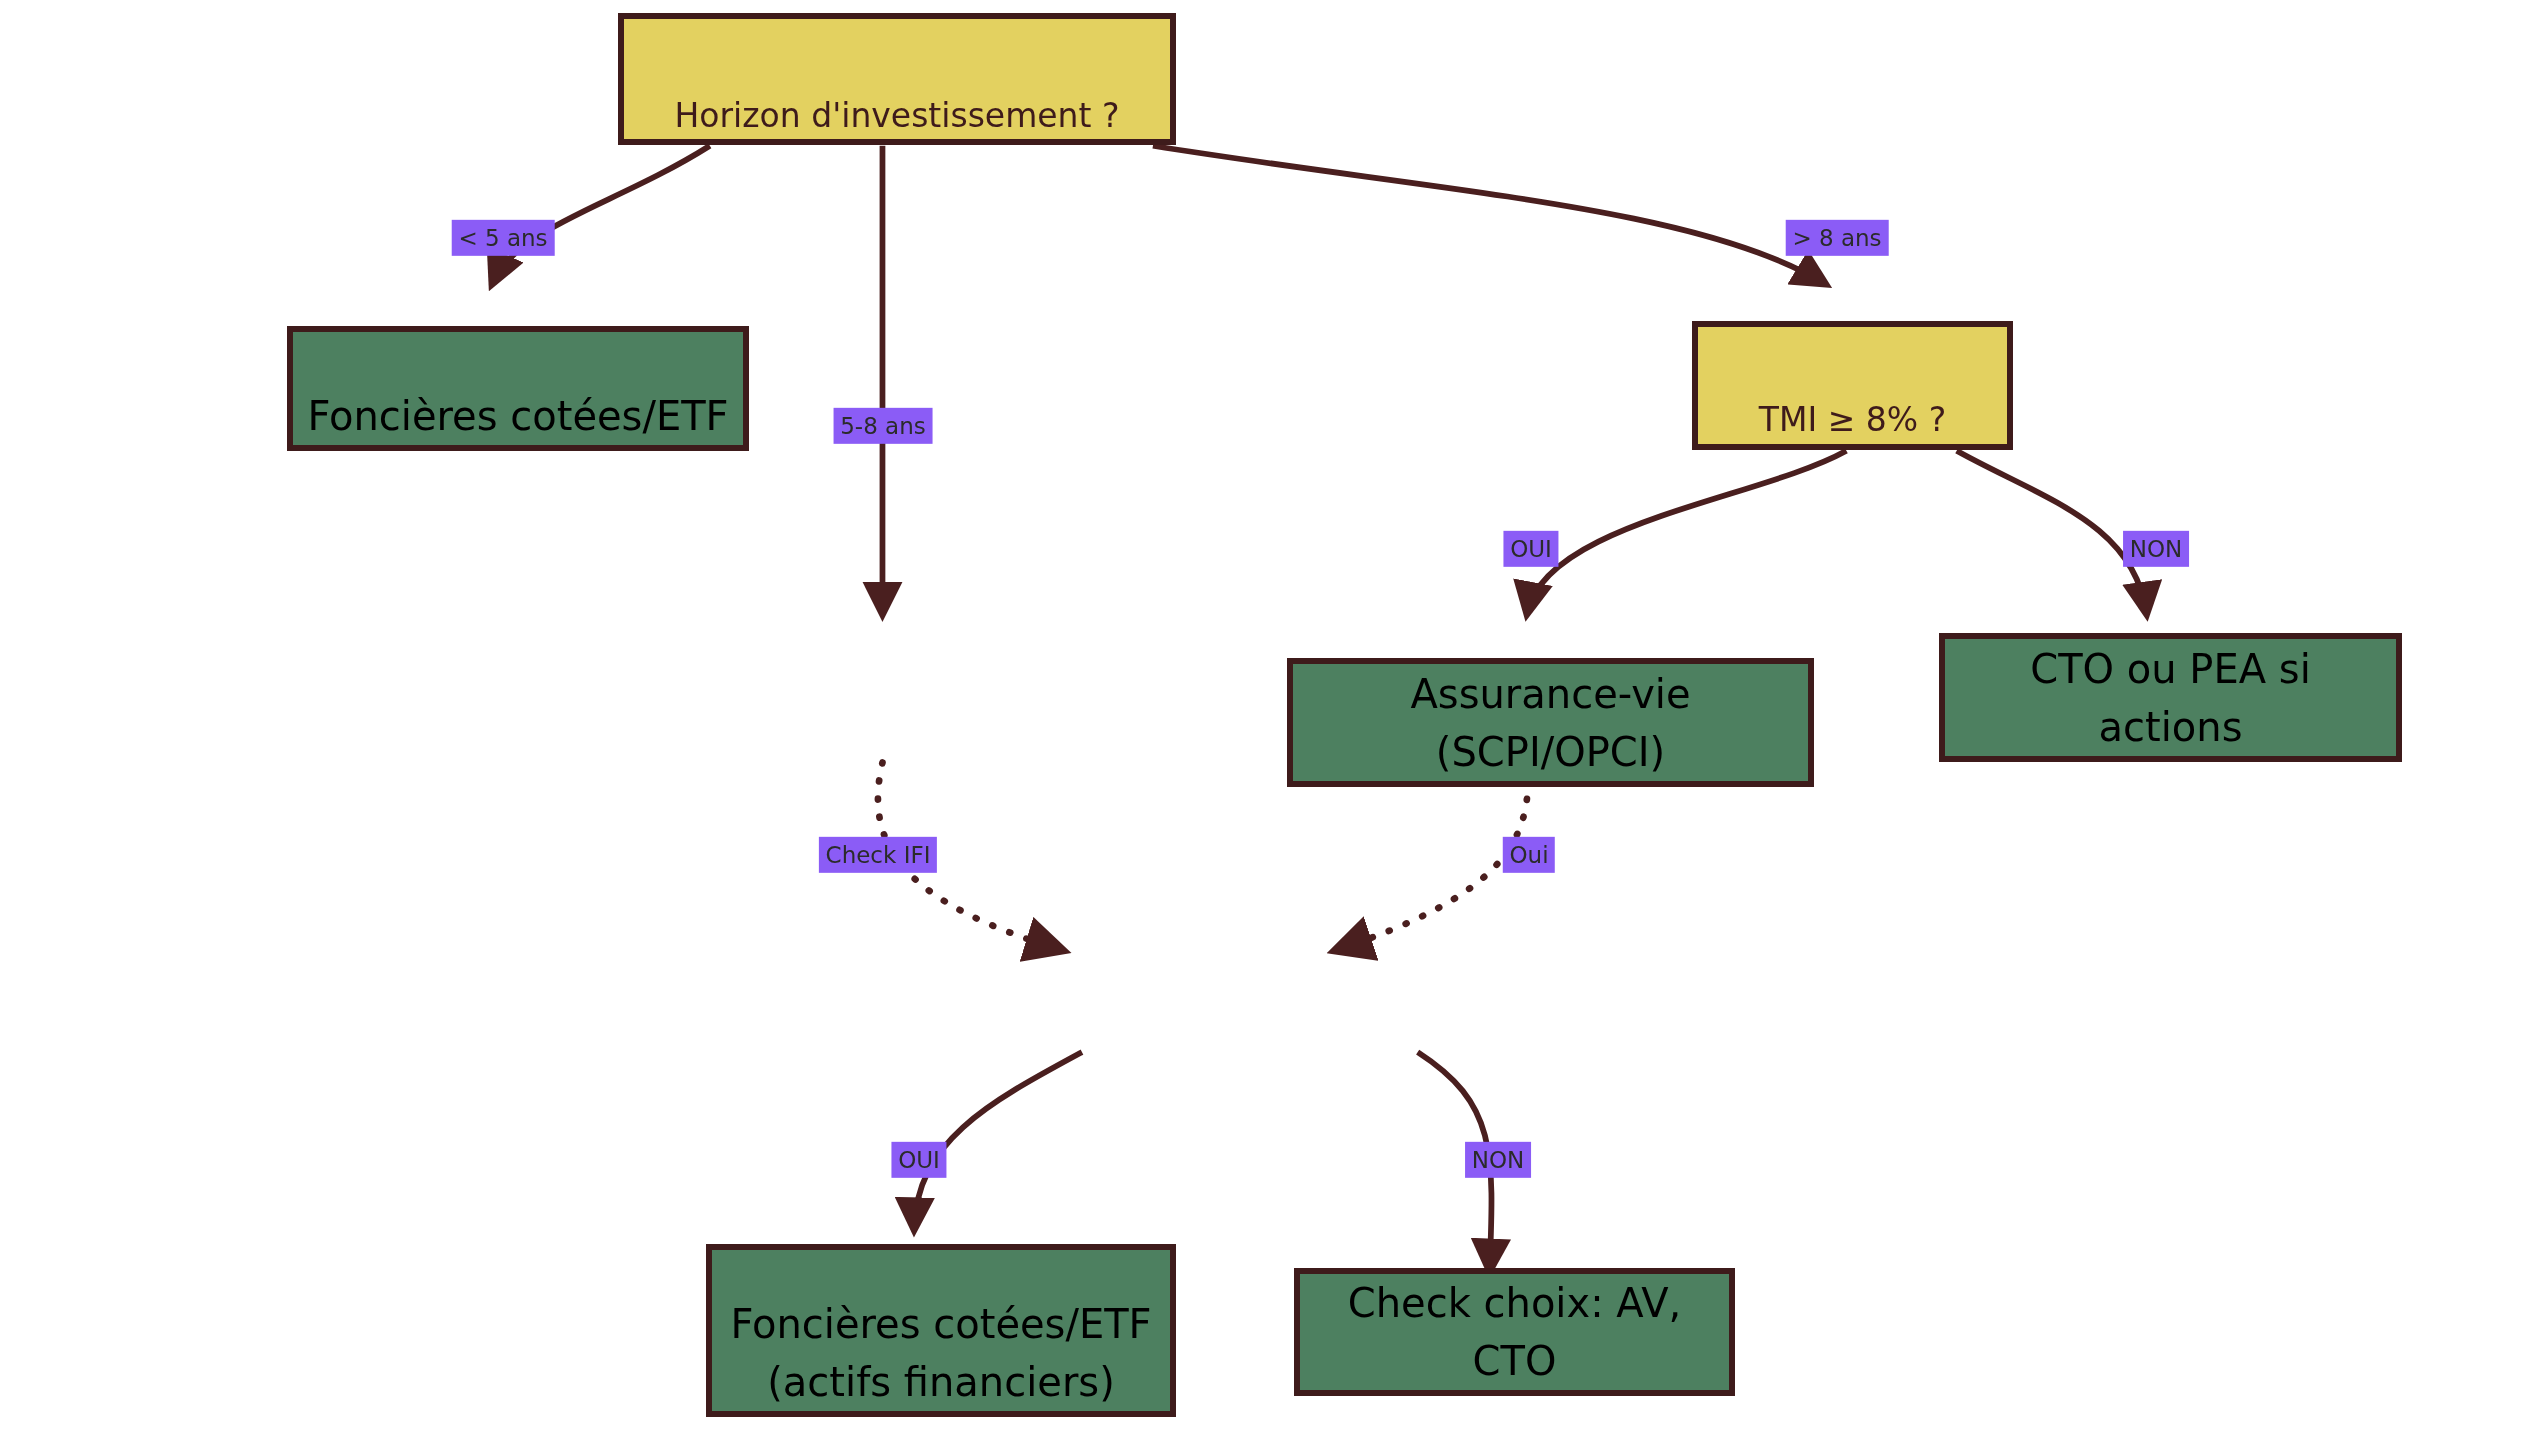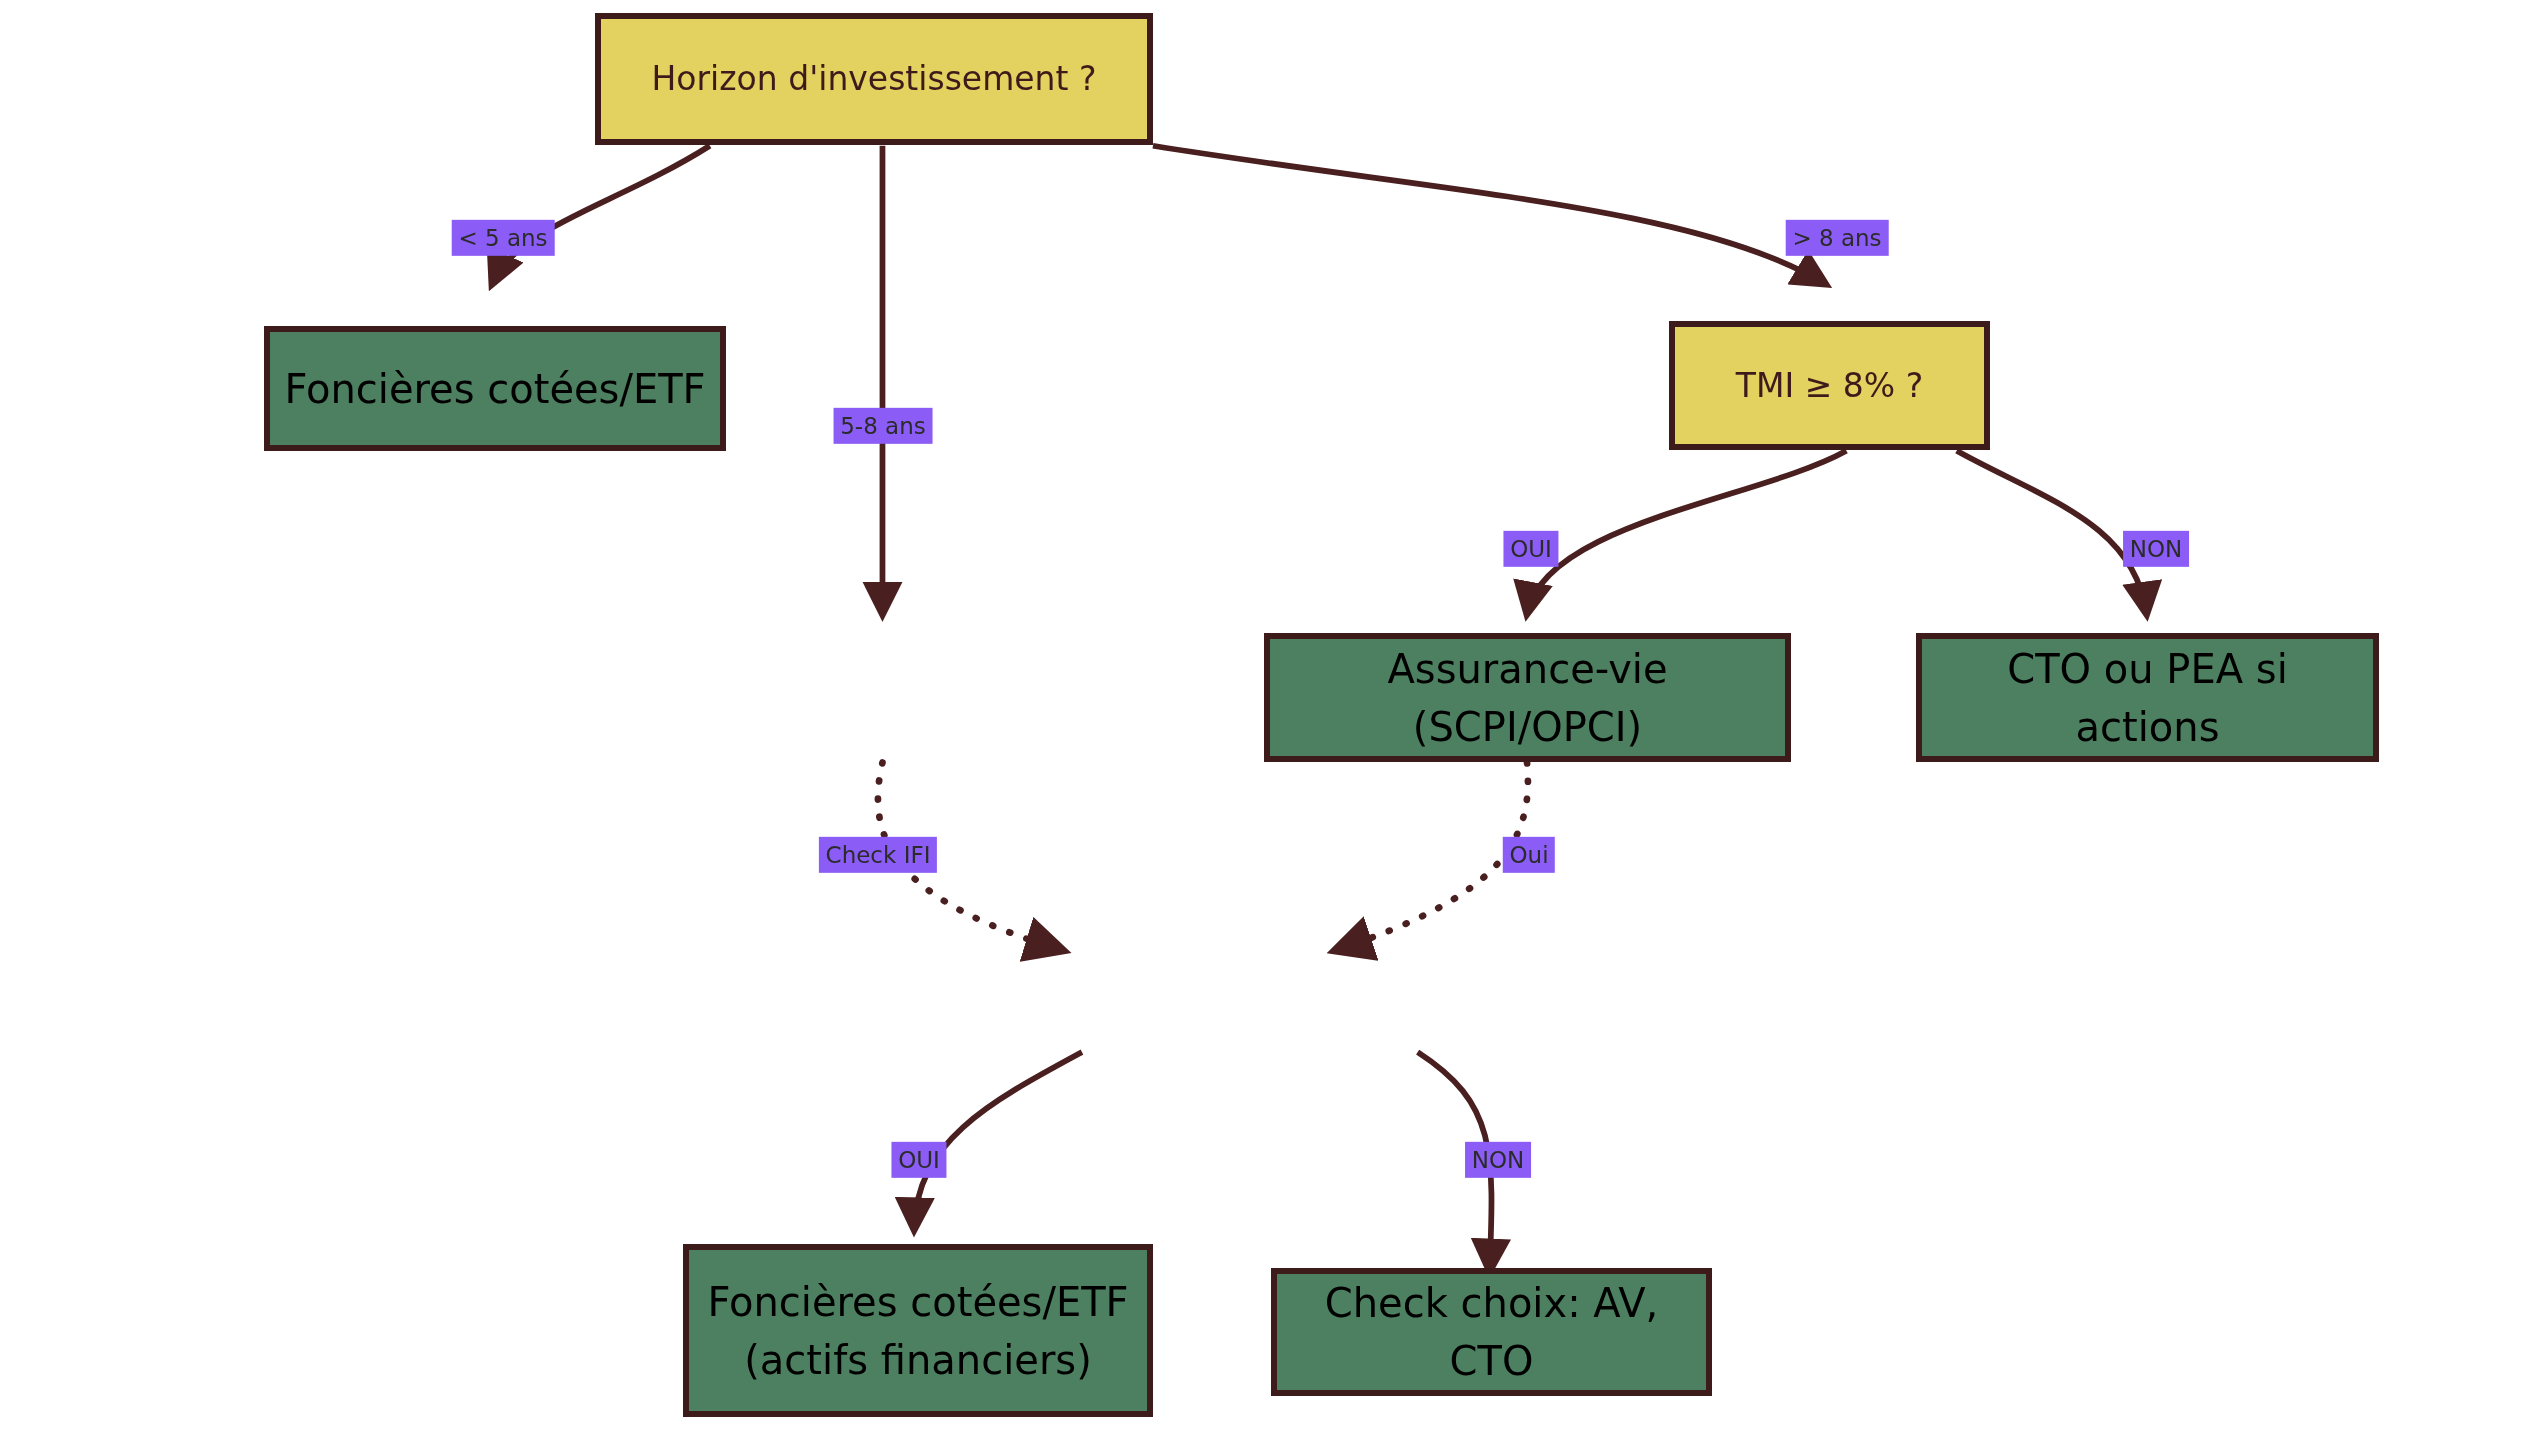--- a/index.html
+++ b/index.html
@@ -22,26 +22,27 @@
     left: 0;
     top: 0;
     width: 2538px;
     height: 1454px;
     pointer-events: none;
   }
   .node {
     position: absolute;
     box-sizing: border-box;
     display: flex;
-    align-items: center;
+    align-items: flex-end;
     justify-content: center;
     text-align: center;
     border-style: solid;
     border-width: 6.7px;
     line-height: 1.45;
+    margin-left: 23px;
   }
   .node-decision {
     background: #E3D160;
     border-color: #3E1B1B;
     color: #3E1B1B;
     font-size: 33px;
   }
   .node-result {
     background: #4D8060;
     border-color: #3E1B1B;
@@ -104,21 +105,21 @@
 
   <div class="node node-result" style="left:264px; top:326px; width:462px; height:125px;">
     <span class="node-label">Foncières cotées/ETF</span>
   </div>
 
 
   <div class="node node-decision" style="left:1669px; top:321px; width:321px; height:129px;">
     <span class="node-label">TMI ≥ 8% ?</span>
   </div>
 
-  <div class="node node-result" style="left:1264px; top:633px; width:527px; height:129px;">
+  <div class="node node-result" style="left:1264px; top:658px; width:527px; height:129px;">
     <span class="node-label">Assurance-vie (SCPI/OPCI)</span>
   </div>
 
   <div class="node node-result" style="left:1916px; top:633px; width:463px; height:129px;">
     <span class="node-label">CTO ou PEA si actions</span>
   </div>
 
 
   <div class="node node-result" style="left:683px; top:1244px; width:470px; height:173px;">
     <span class="node-label">Foncières cotées/ETF

